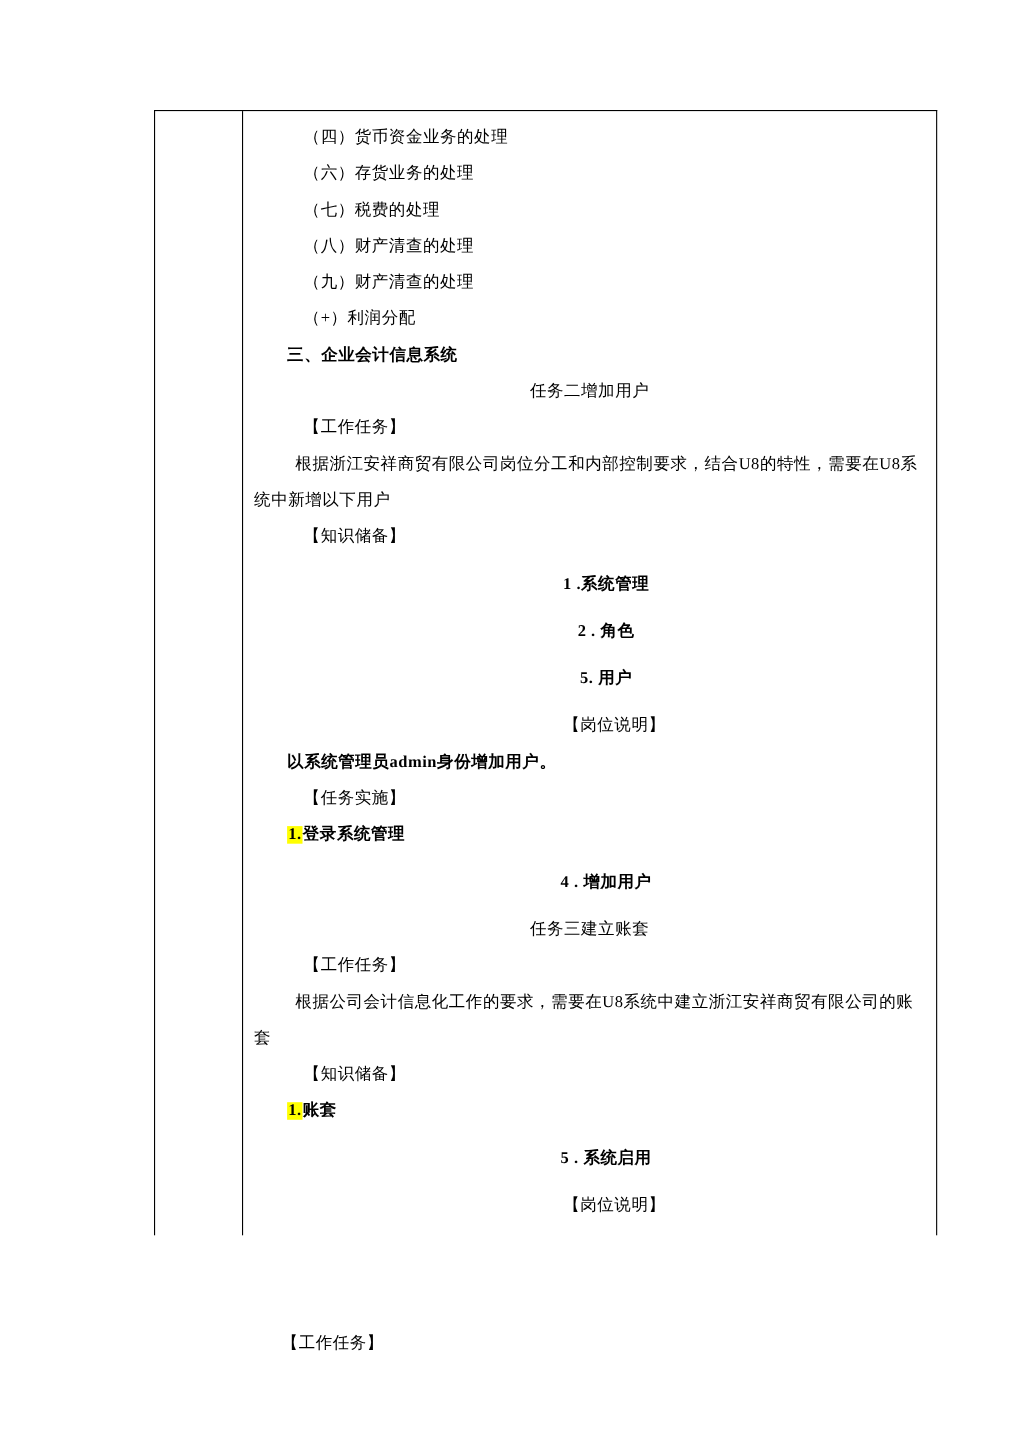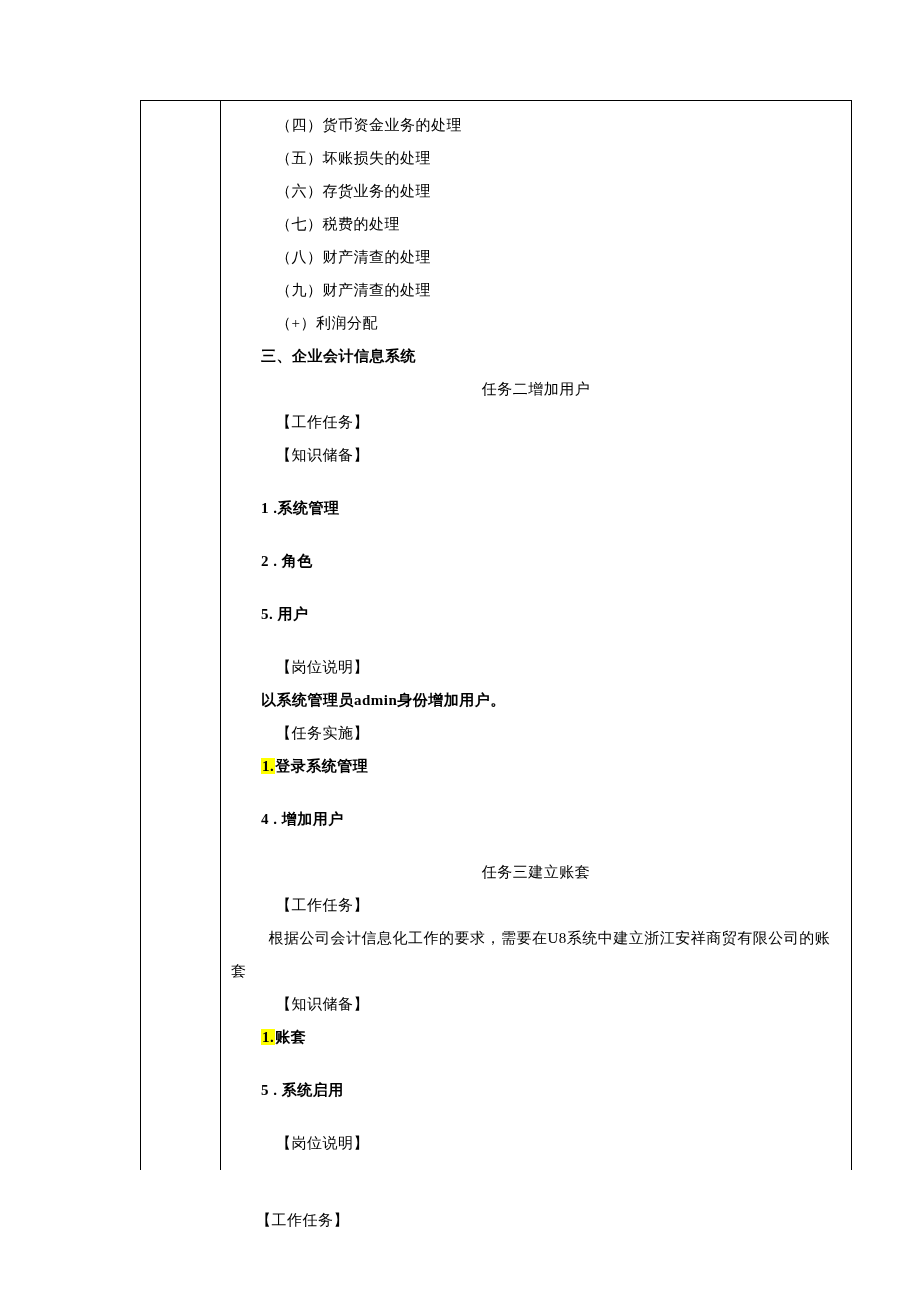--- a/index.html
+++ b/index.html
@@ -35,21 +35,21 @@
       line-height: 2.2;
       letter-spacing: 0.5px;
     }
     .indent-1 { padding-left: 3em; }
     .indent-2 { padding-left: 2em; font-weight: bold; }
     .indent-05 { padding-left: 0em; }
     .center {
       text-align: center;
       padding-left: 0;
     }
-    .gap { margin-top: 20px; }
+    .gap { margin-top: 10px; text-align: center; }
     .hl {
       background: #ffff00;
       padding: 0 1px;
     }
     .footer {
       position: absolute;
       left: 256px;
       top: 1211px;
       font-family: "SimSun", "宋体", serif;
       font-size: 15px;
@@ -58,32 +58,34 @@
   </style>
 </head>
 <body>
 
 <div class="outer">
   <div class="table">
     <div class="col-left"></div>
     <div class="col-right">
 
       <div class="line indent-1">（四）货币资金业务的处理</div>
-      <div class="line indent-1">（五）坏账损失的处理</div>
       <div class="line indent-1">（六）存货业务的处理</div>
       <div class="line indent-1">（七）税费的处理</div>
       <div class="line indent-1">（八）财产清查的处理</div>
       <div class="line indent-1">（九）财产清查的处理</div>
       <div class="line indent-1">（+）利润分配</div>
 
       <div class="line indent-2">三、企业会计信息系统</div>
 
       <div class="line center">任务二增加用户</div>
 
       <div class="line indent-1">【工作任务】</div>
+      <div class="line indent-05">
+        <span style="padding-left:2.5em;display:inline;"></span><span>根据浙江安祥商贸有限公司岗位分工和内部控制要求，结合U8的特性，需要在U8系统中新增以下用户</span>
+      </div>
 
       <div class="line indent-1">【知识储备】</div>
       <div class="line indent-2 gap">1 .系统管理</div>
       <div class="line indent-2 gap">2 . 角色</div>
       <div class="line indent-2 gap">5. 用户</div>
 
       <div class="line indent-1 gap">【岗位说明】</div>
       <div class="line indent-2">以系统管理员admin身份增加用户。</div>
 
       <div class="line indent-1">【任务实施】</div>

